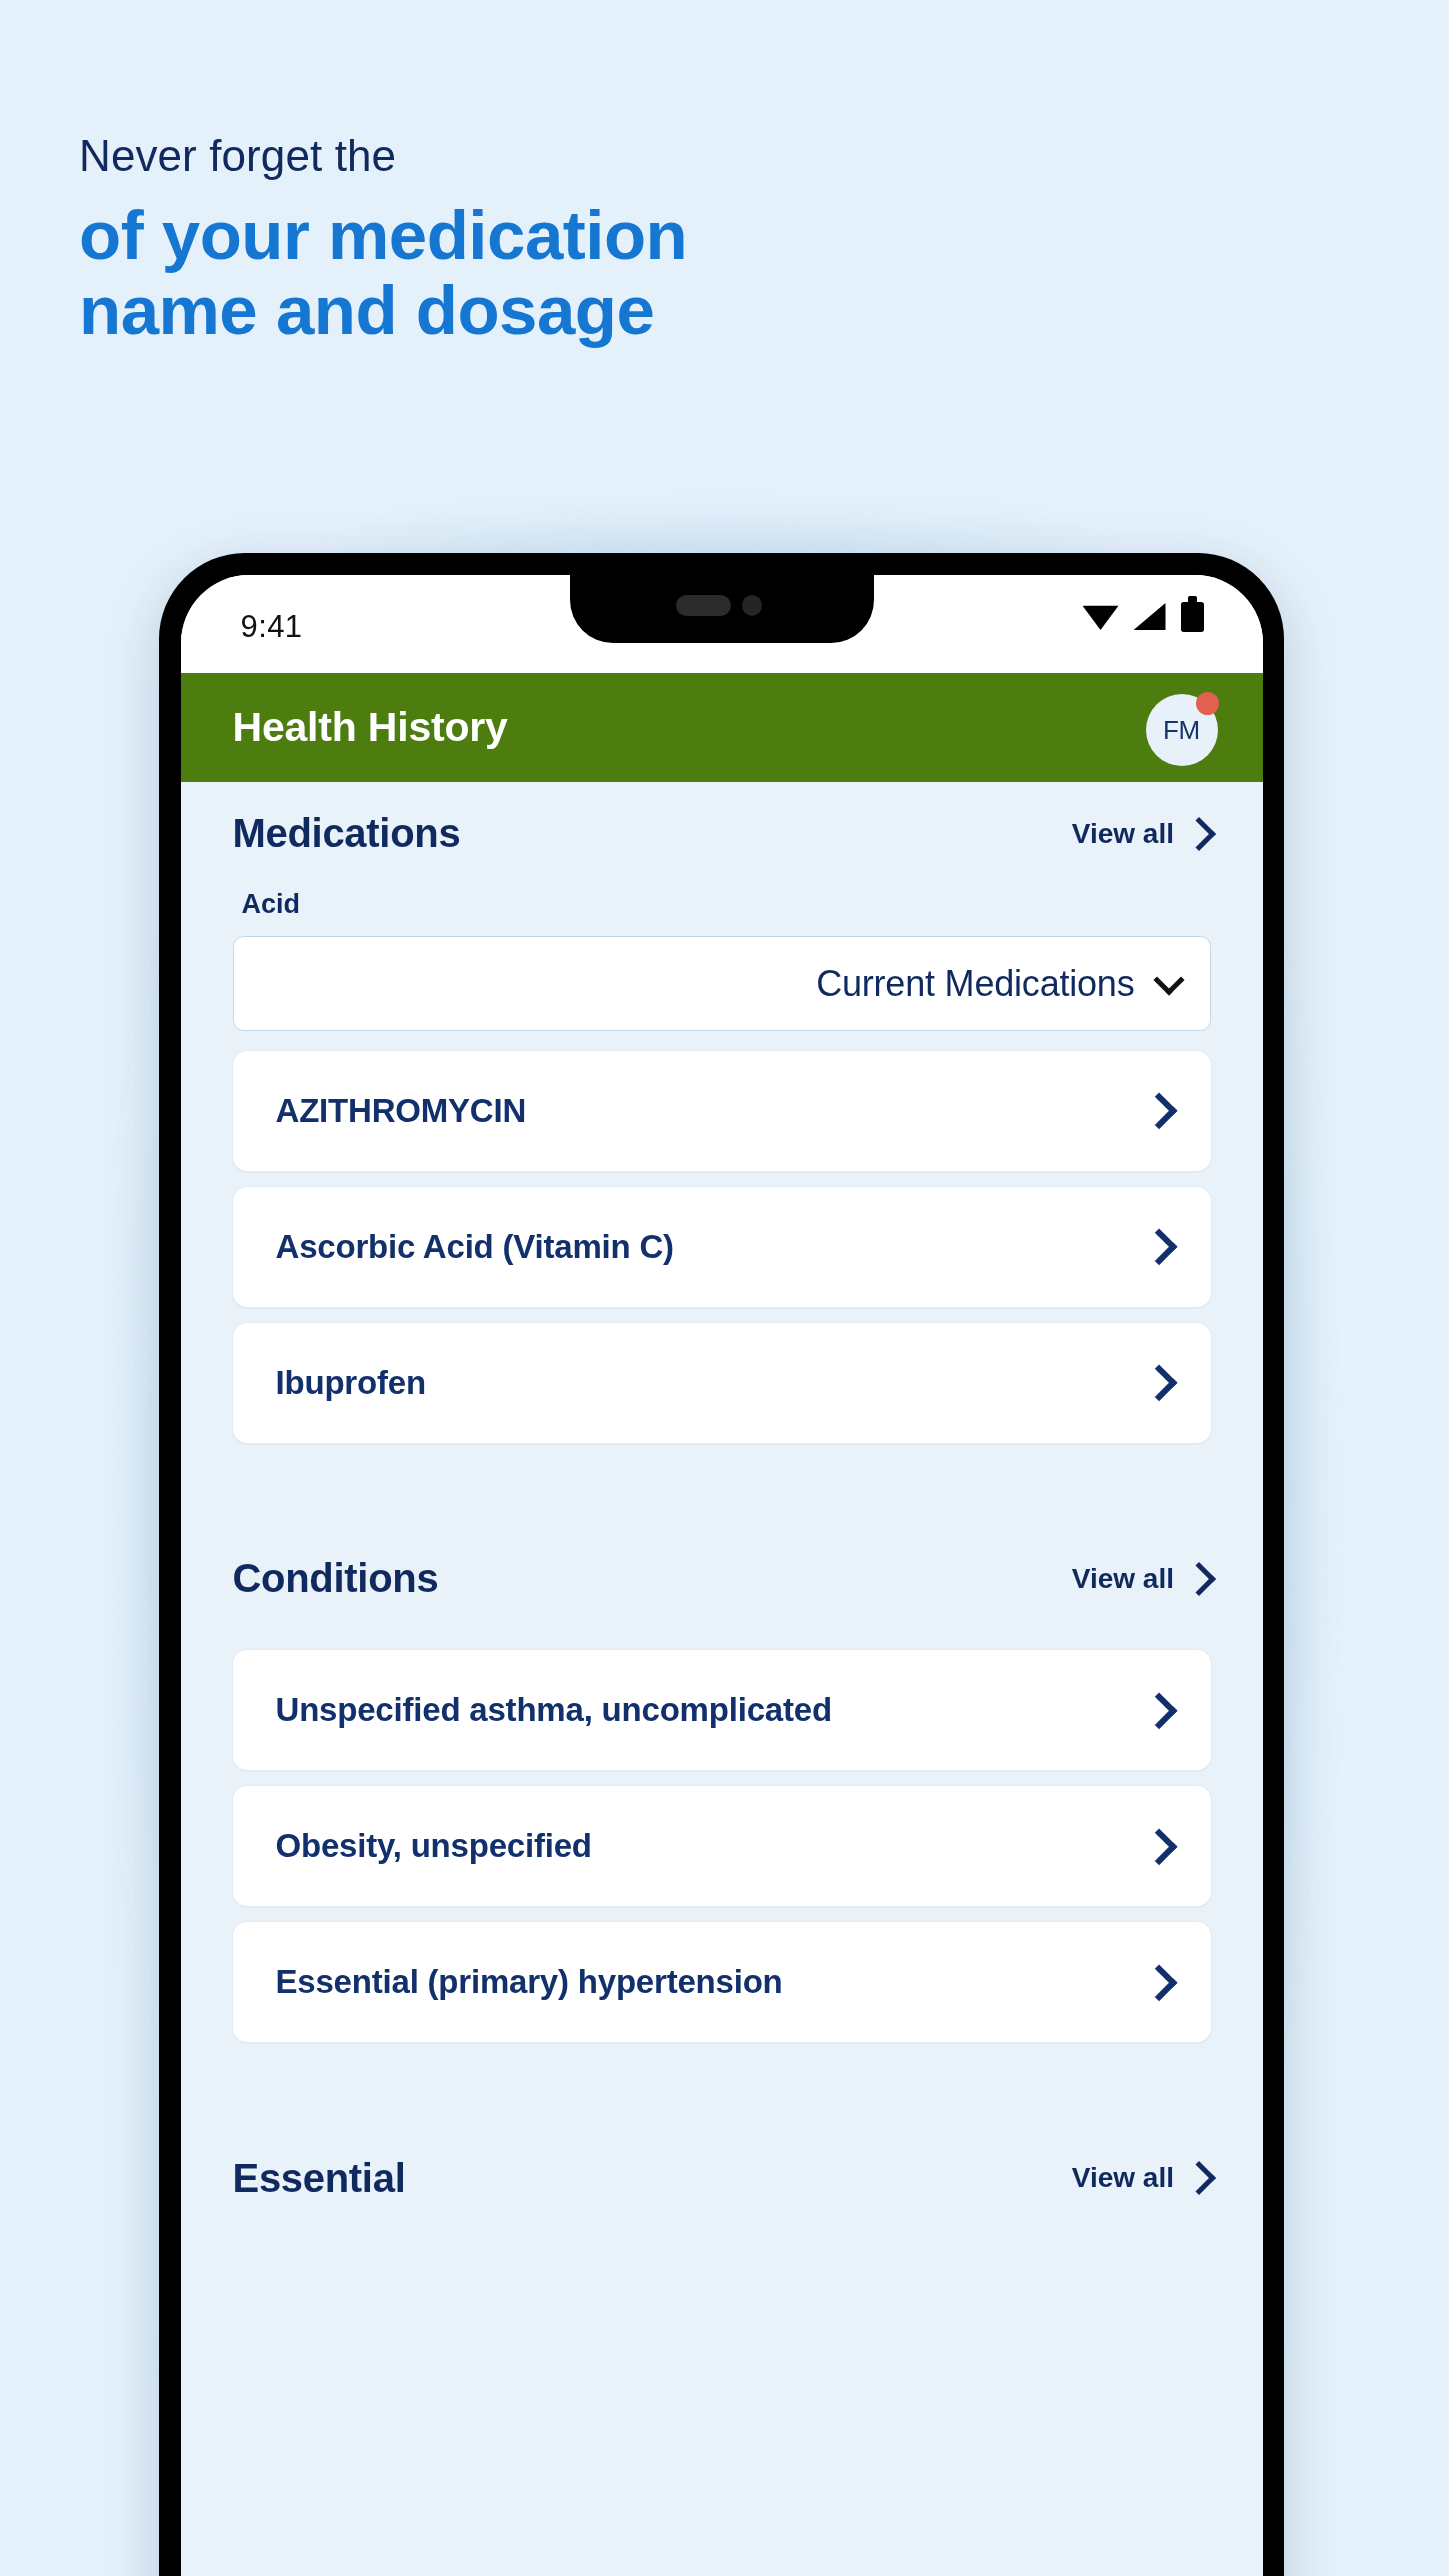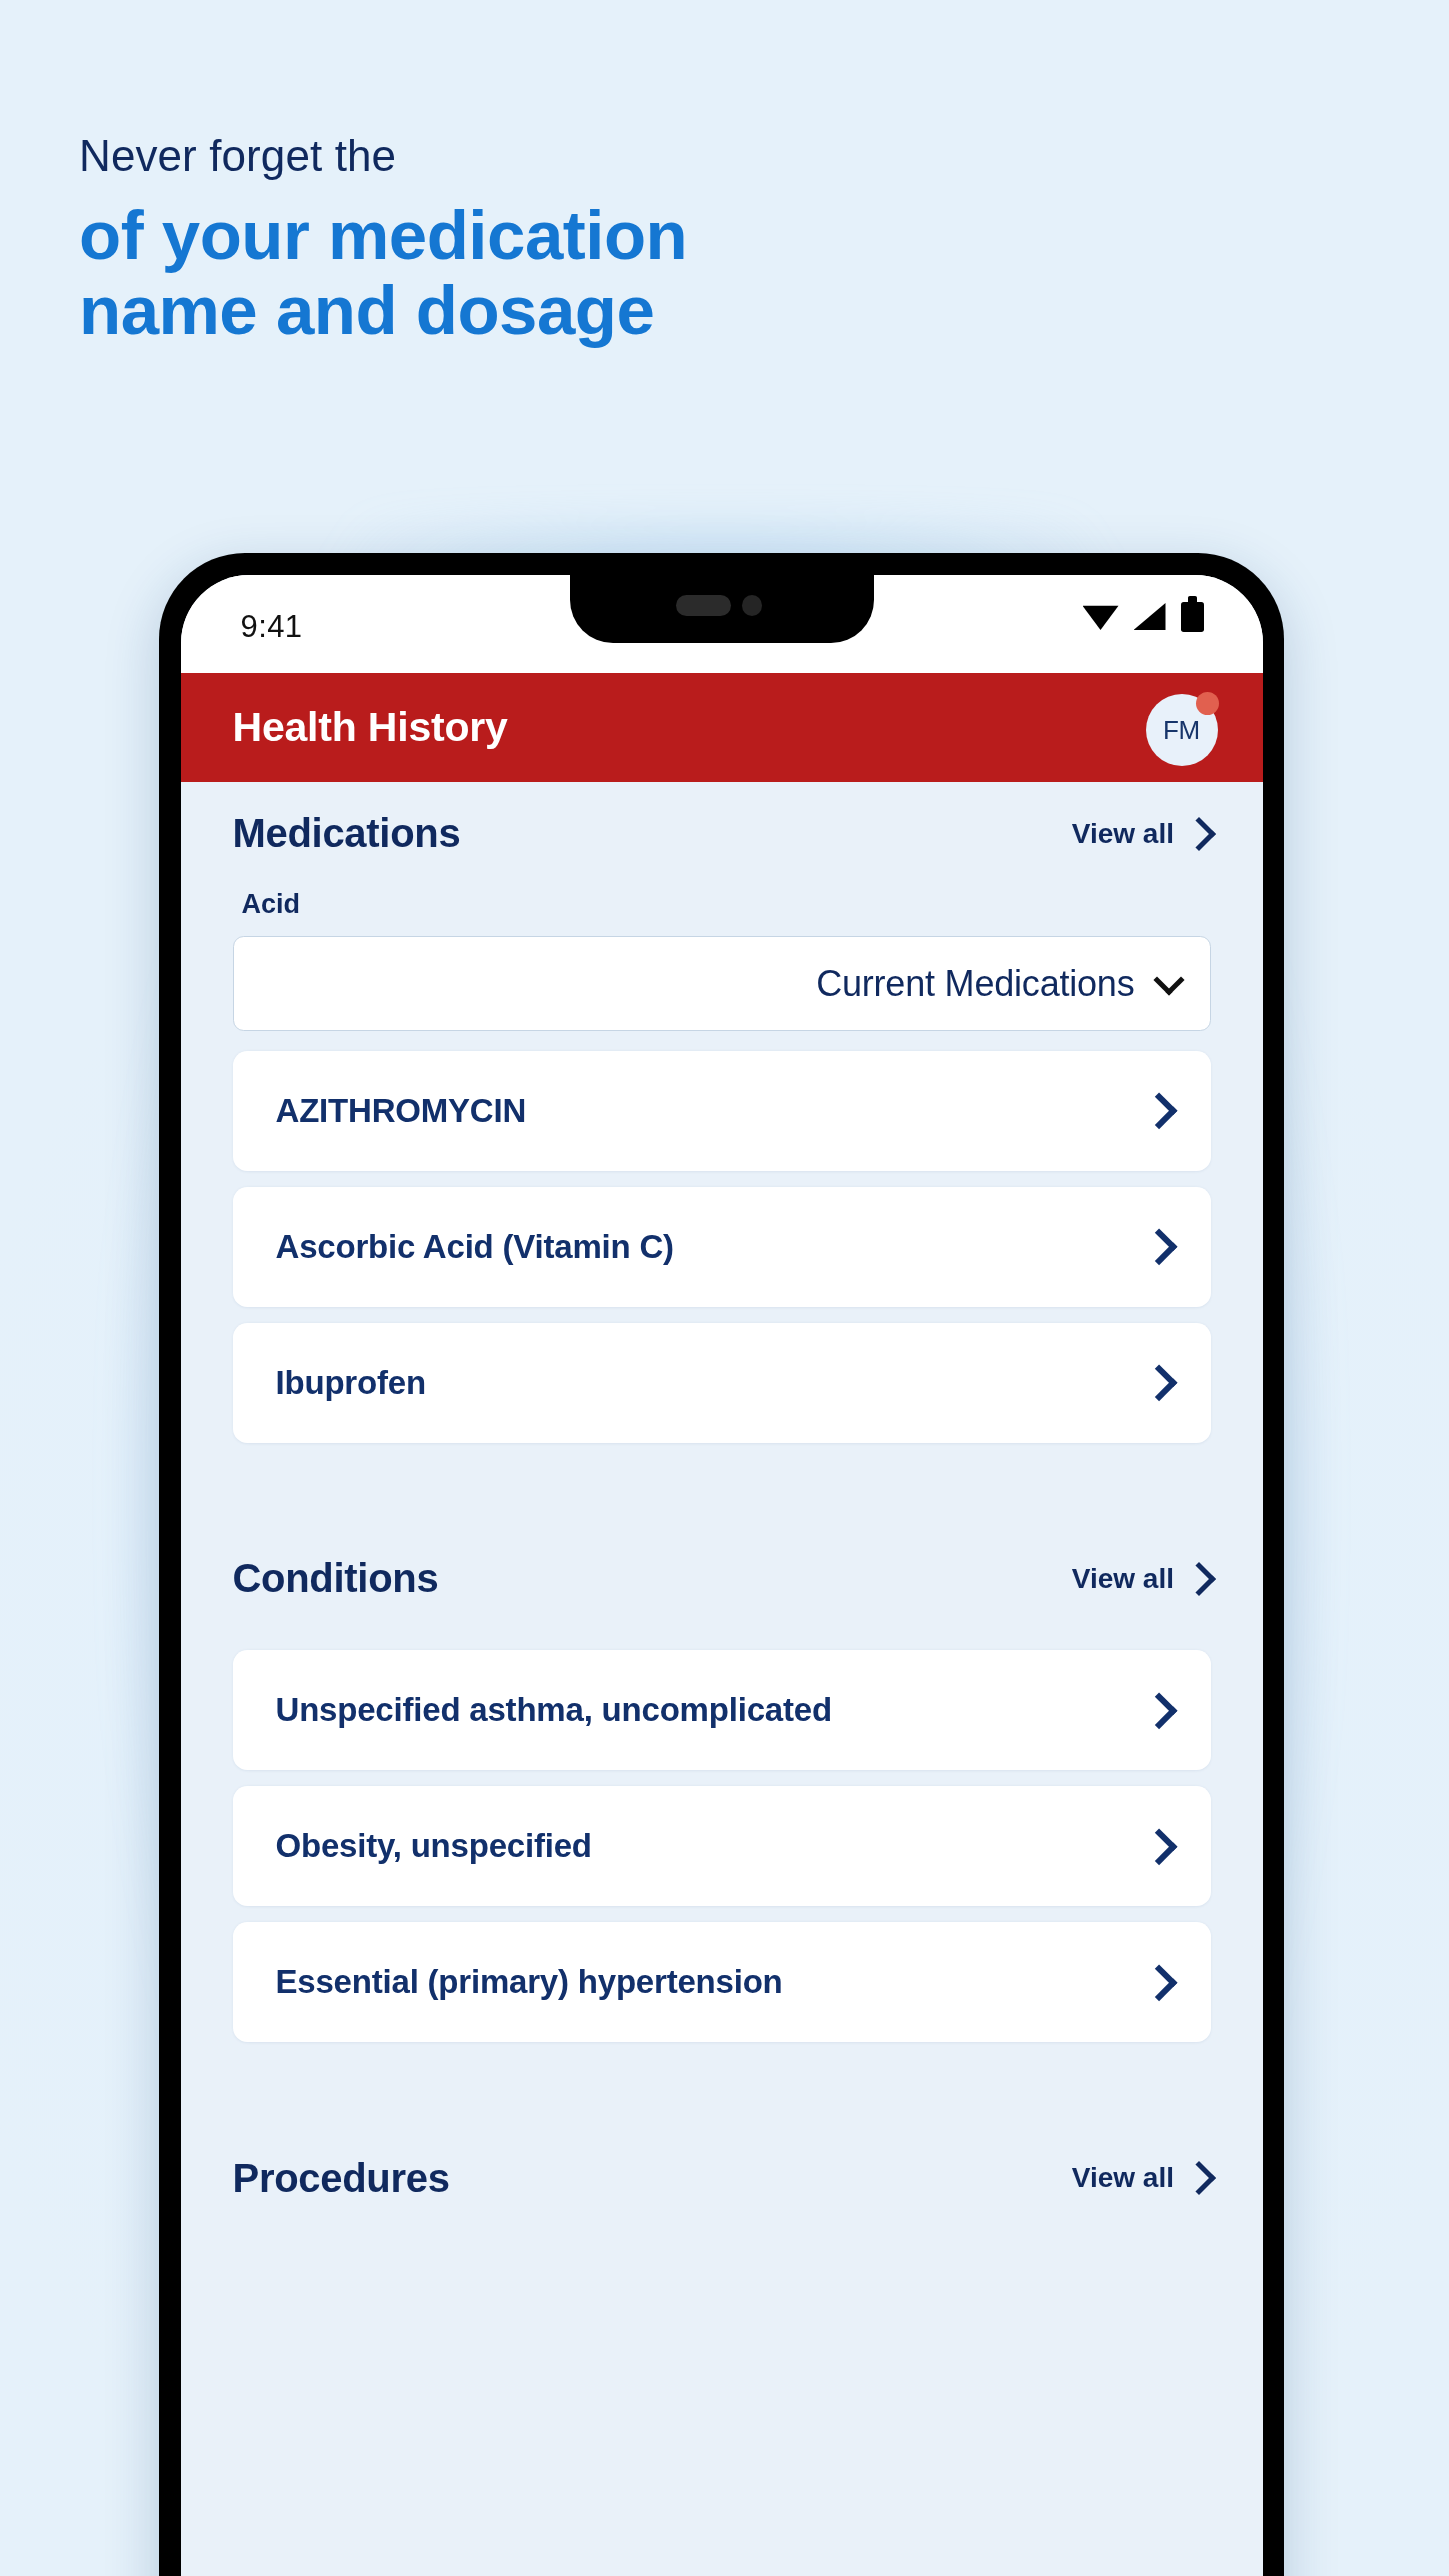--- a/index.html
+++ b/index.html
@@ -162,21 +162,21 @@
     left: 7.2px; top: -5.4px;
     width: 9.8px; height: 5.4px;
     background: #000;
     border-radius: 1.8px 1.8px 0 0;
   }
 
   
   .appbar {
     position: relative;
     height: 109px;
-    background: #b91c1c;
+    background: #4d7c0f;
     display: flex;
     align-items: center;
     padding: 0 52px 0 52px;
   }
   .appbar .title {
     font-size: 41px;
     font-weight: 700;
     color: #ffffff;
     letter-spacing: -0.2px;
   }
@@ -408,21 +408,21 @@
           </div>
           <div class="card">
             <span class="card-label">Essential (primary) hypertension</span>
             <span class="card-chev"></span>
           </div>
         </div>
 
         <div class="gap-lg"></div>
 
         <div class="section-head">
-          <div class="section-title">Procedures</div>
+          <div class="section-title">Essential</div>
           <div class="view-all">
             <span>View all</span>
             <span class="chev chev-lg"></span>
           </div>
         </div>
 
       </div>
     </div>
   </div>
 </div>

